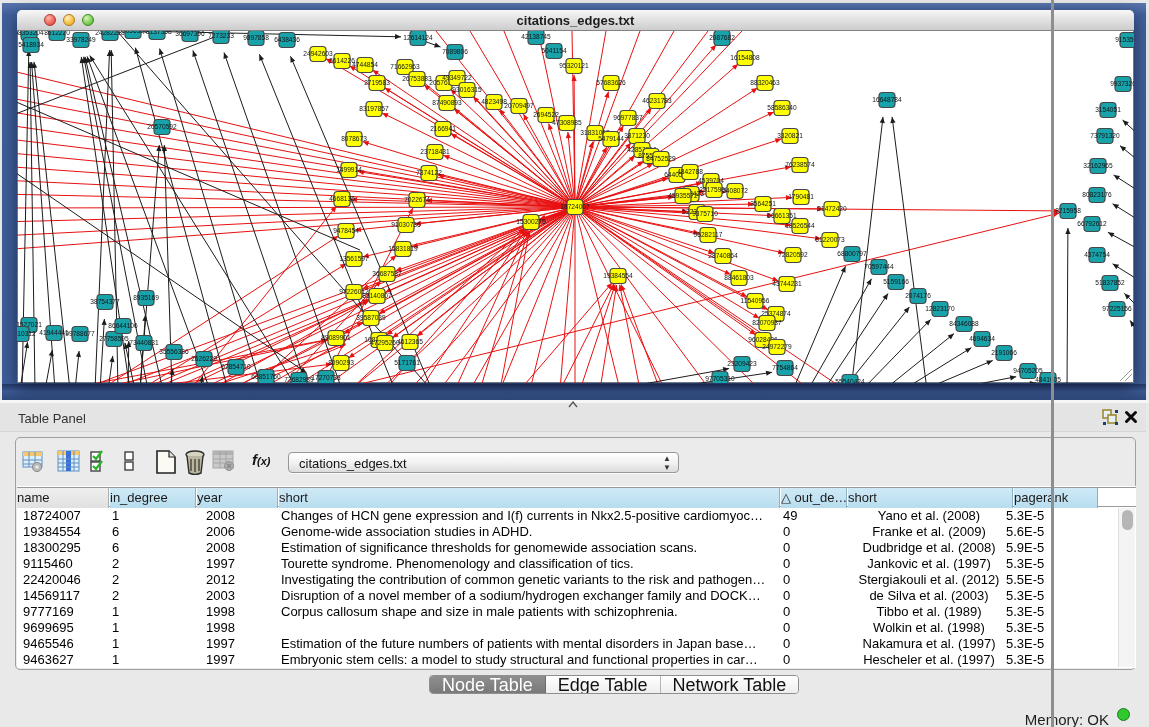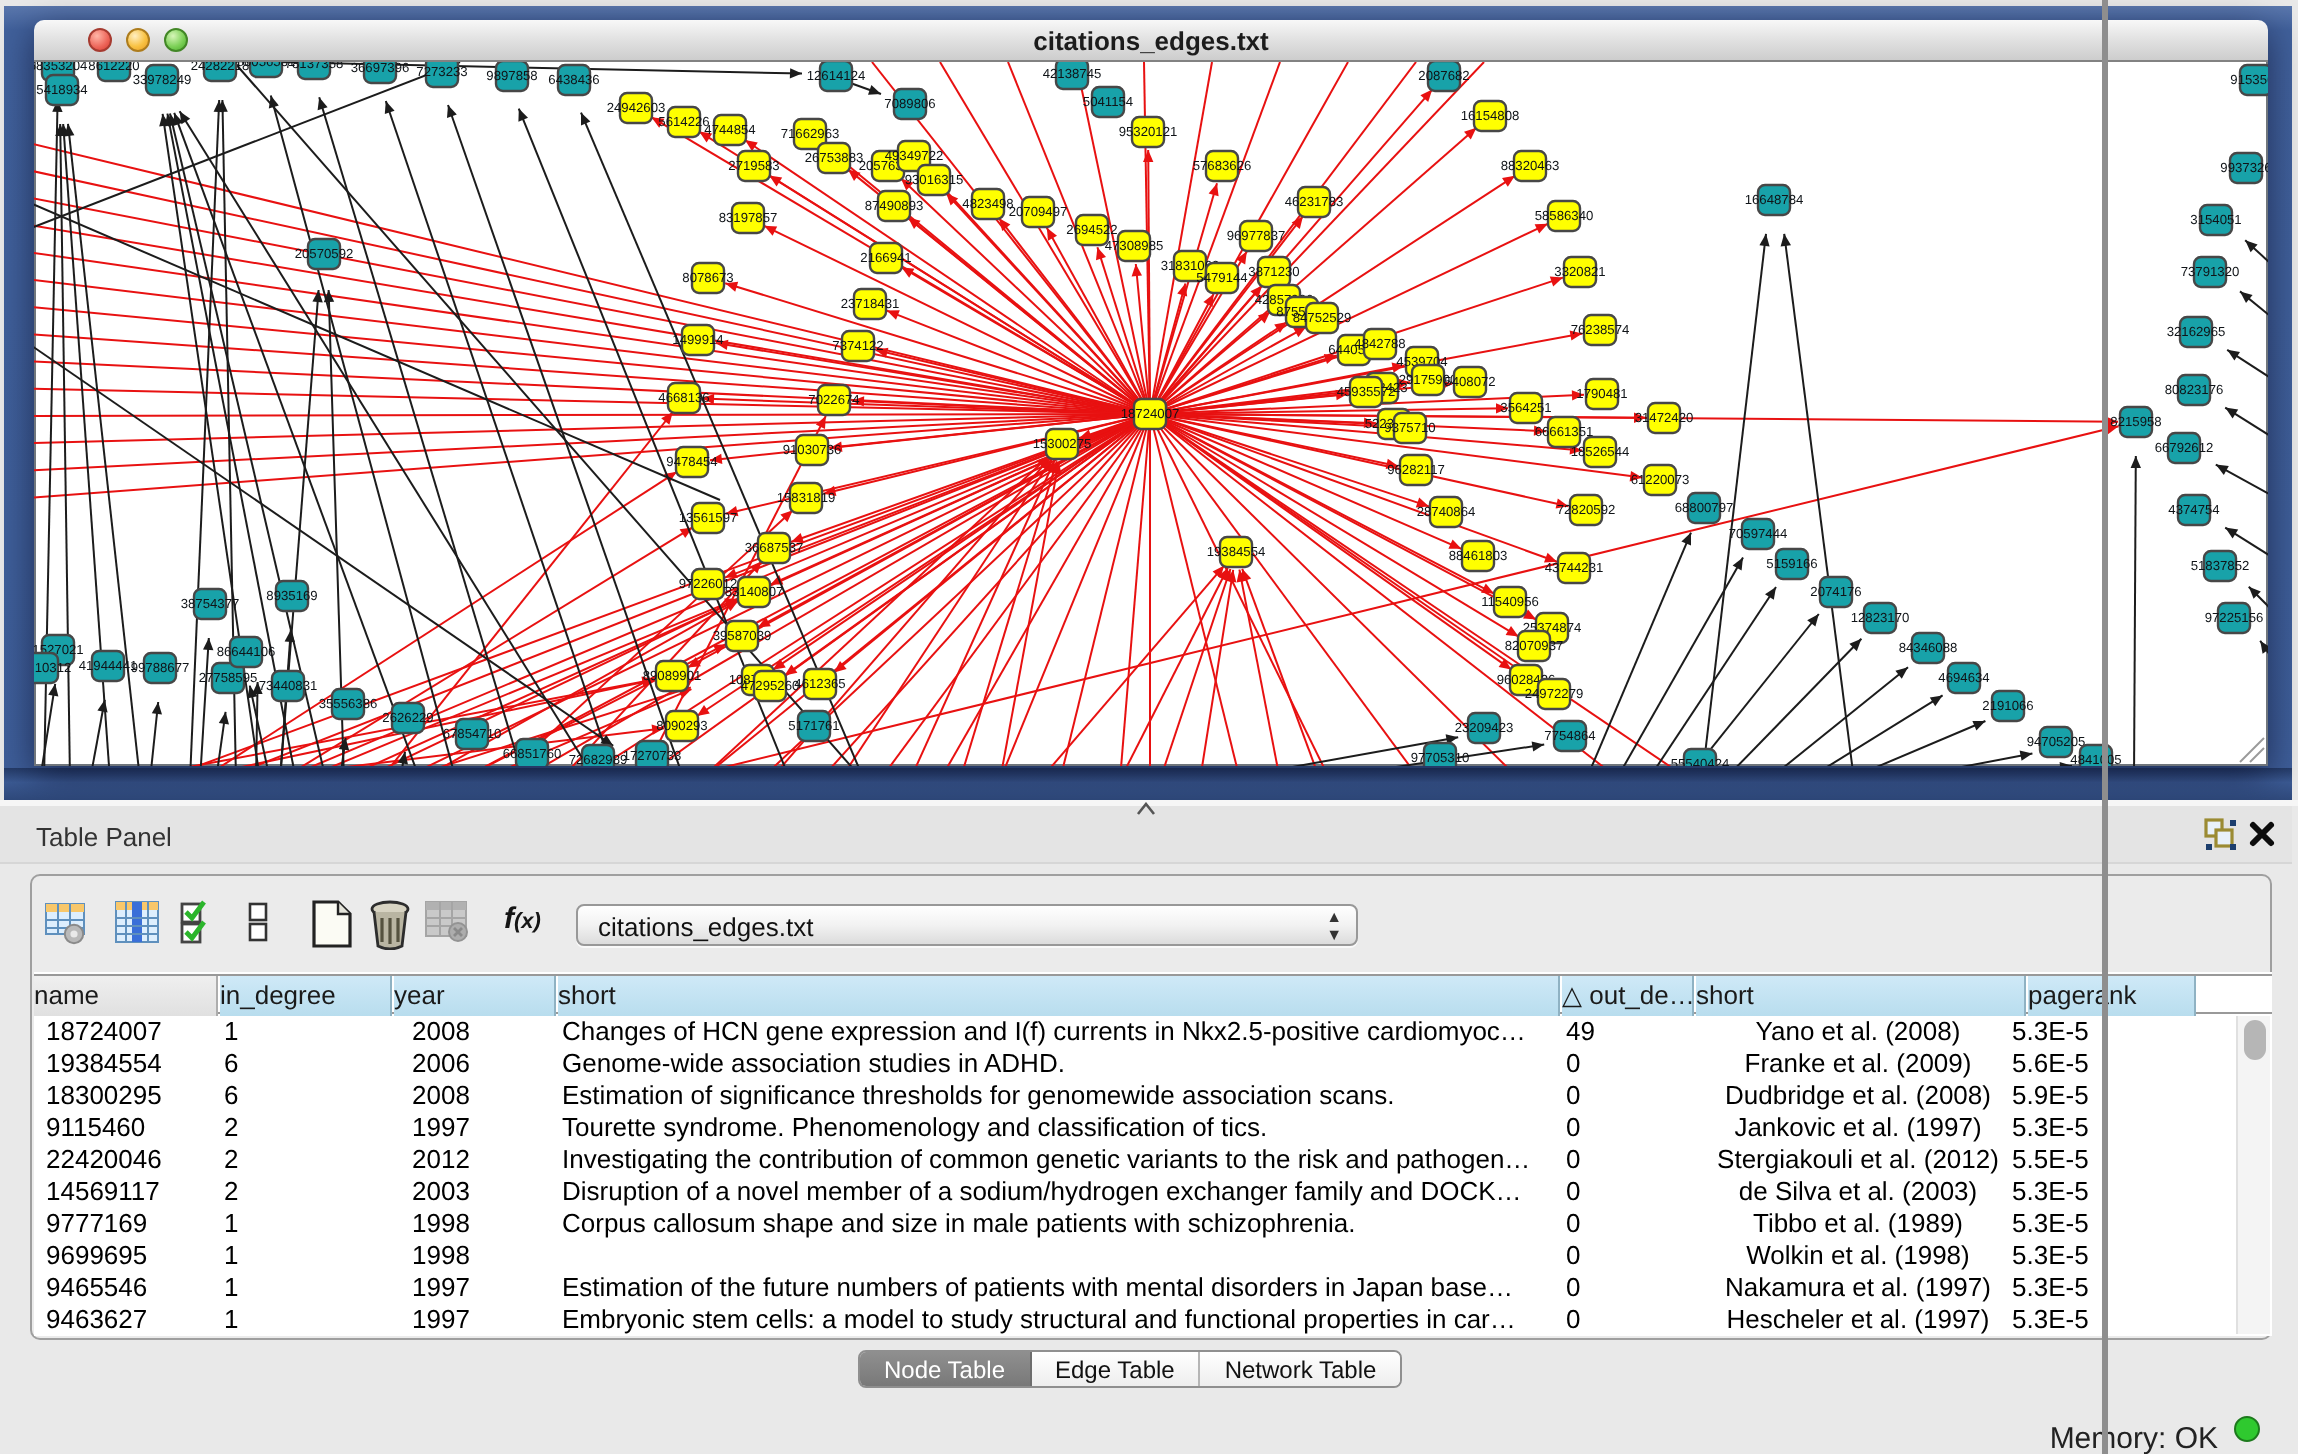--- a/index.html
+++ b/index.html
@@ -49,21 +49,21 @@
 .rows{position:absolute;left:0;top:22px;width:1119px;font-size:13px;color:#000}
 .rw{position:absolute;left:0;width:1119px;height:16px;line-height:16px;white-space:nowrap}
 .rw span{position:absolute;top:0}
 .c-name{left:6px}.c-ind{left:95px}.c-year{left:189px}.c-title{left:264px}
 .c-out{left:766px}.c-short{left:829px;width:166px;text-align:center}.c-pr{left:989px}
 
 #sbar{position:absolute;right:1px;top:22px;width:17px;height:159px;background:#f4f4f4;border-left:1px solid #e0e0e0}
 #sthumb{position:absolute;left:3px;top:2px;width:11px;height:20px;border-radius:6px;background:#b6b6b6}
 
 #tabs{position:absolute;left:429px;top:275px;height:19px;display:flex;border:1px solid #8f8f8f;border-radius:4px;overflow:hidden}
-.tab{height:19px;line-height:18px;font-size:12px;padding:0 12px;background:linear-gradient(#ffffff,#ececec);color:#111;border-right:1px solid #b5b5b5}
+.tab{height:19px;line-height:18px;font-size:18px;padding:0 12px;background:linear-gradient(#ffffff,#ececec);color:#111;border-right:1px solid #b5b5b5}
 .tab.sel{background:linear-gradient(#8f8f8f,#767676);color:#fff;border-right:1px solid #6d6d6d}
 .tab:last-child{border-right:none}
 
 #status{position:absolute;left:0;top:305px;width:1146px;height:22px}
 #mem{position:absolute;right:37px;top:6px;font-size:15px;color:#222}
 #memdot{position:absolute;right:16px;top:3px;width:13px;height:13px;border-radius:50%;background:#2fc92f;border:1px solid #1d7a1d}
 </style>
 </head>
 <body>
 <div id="app">

